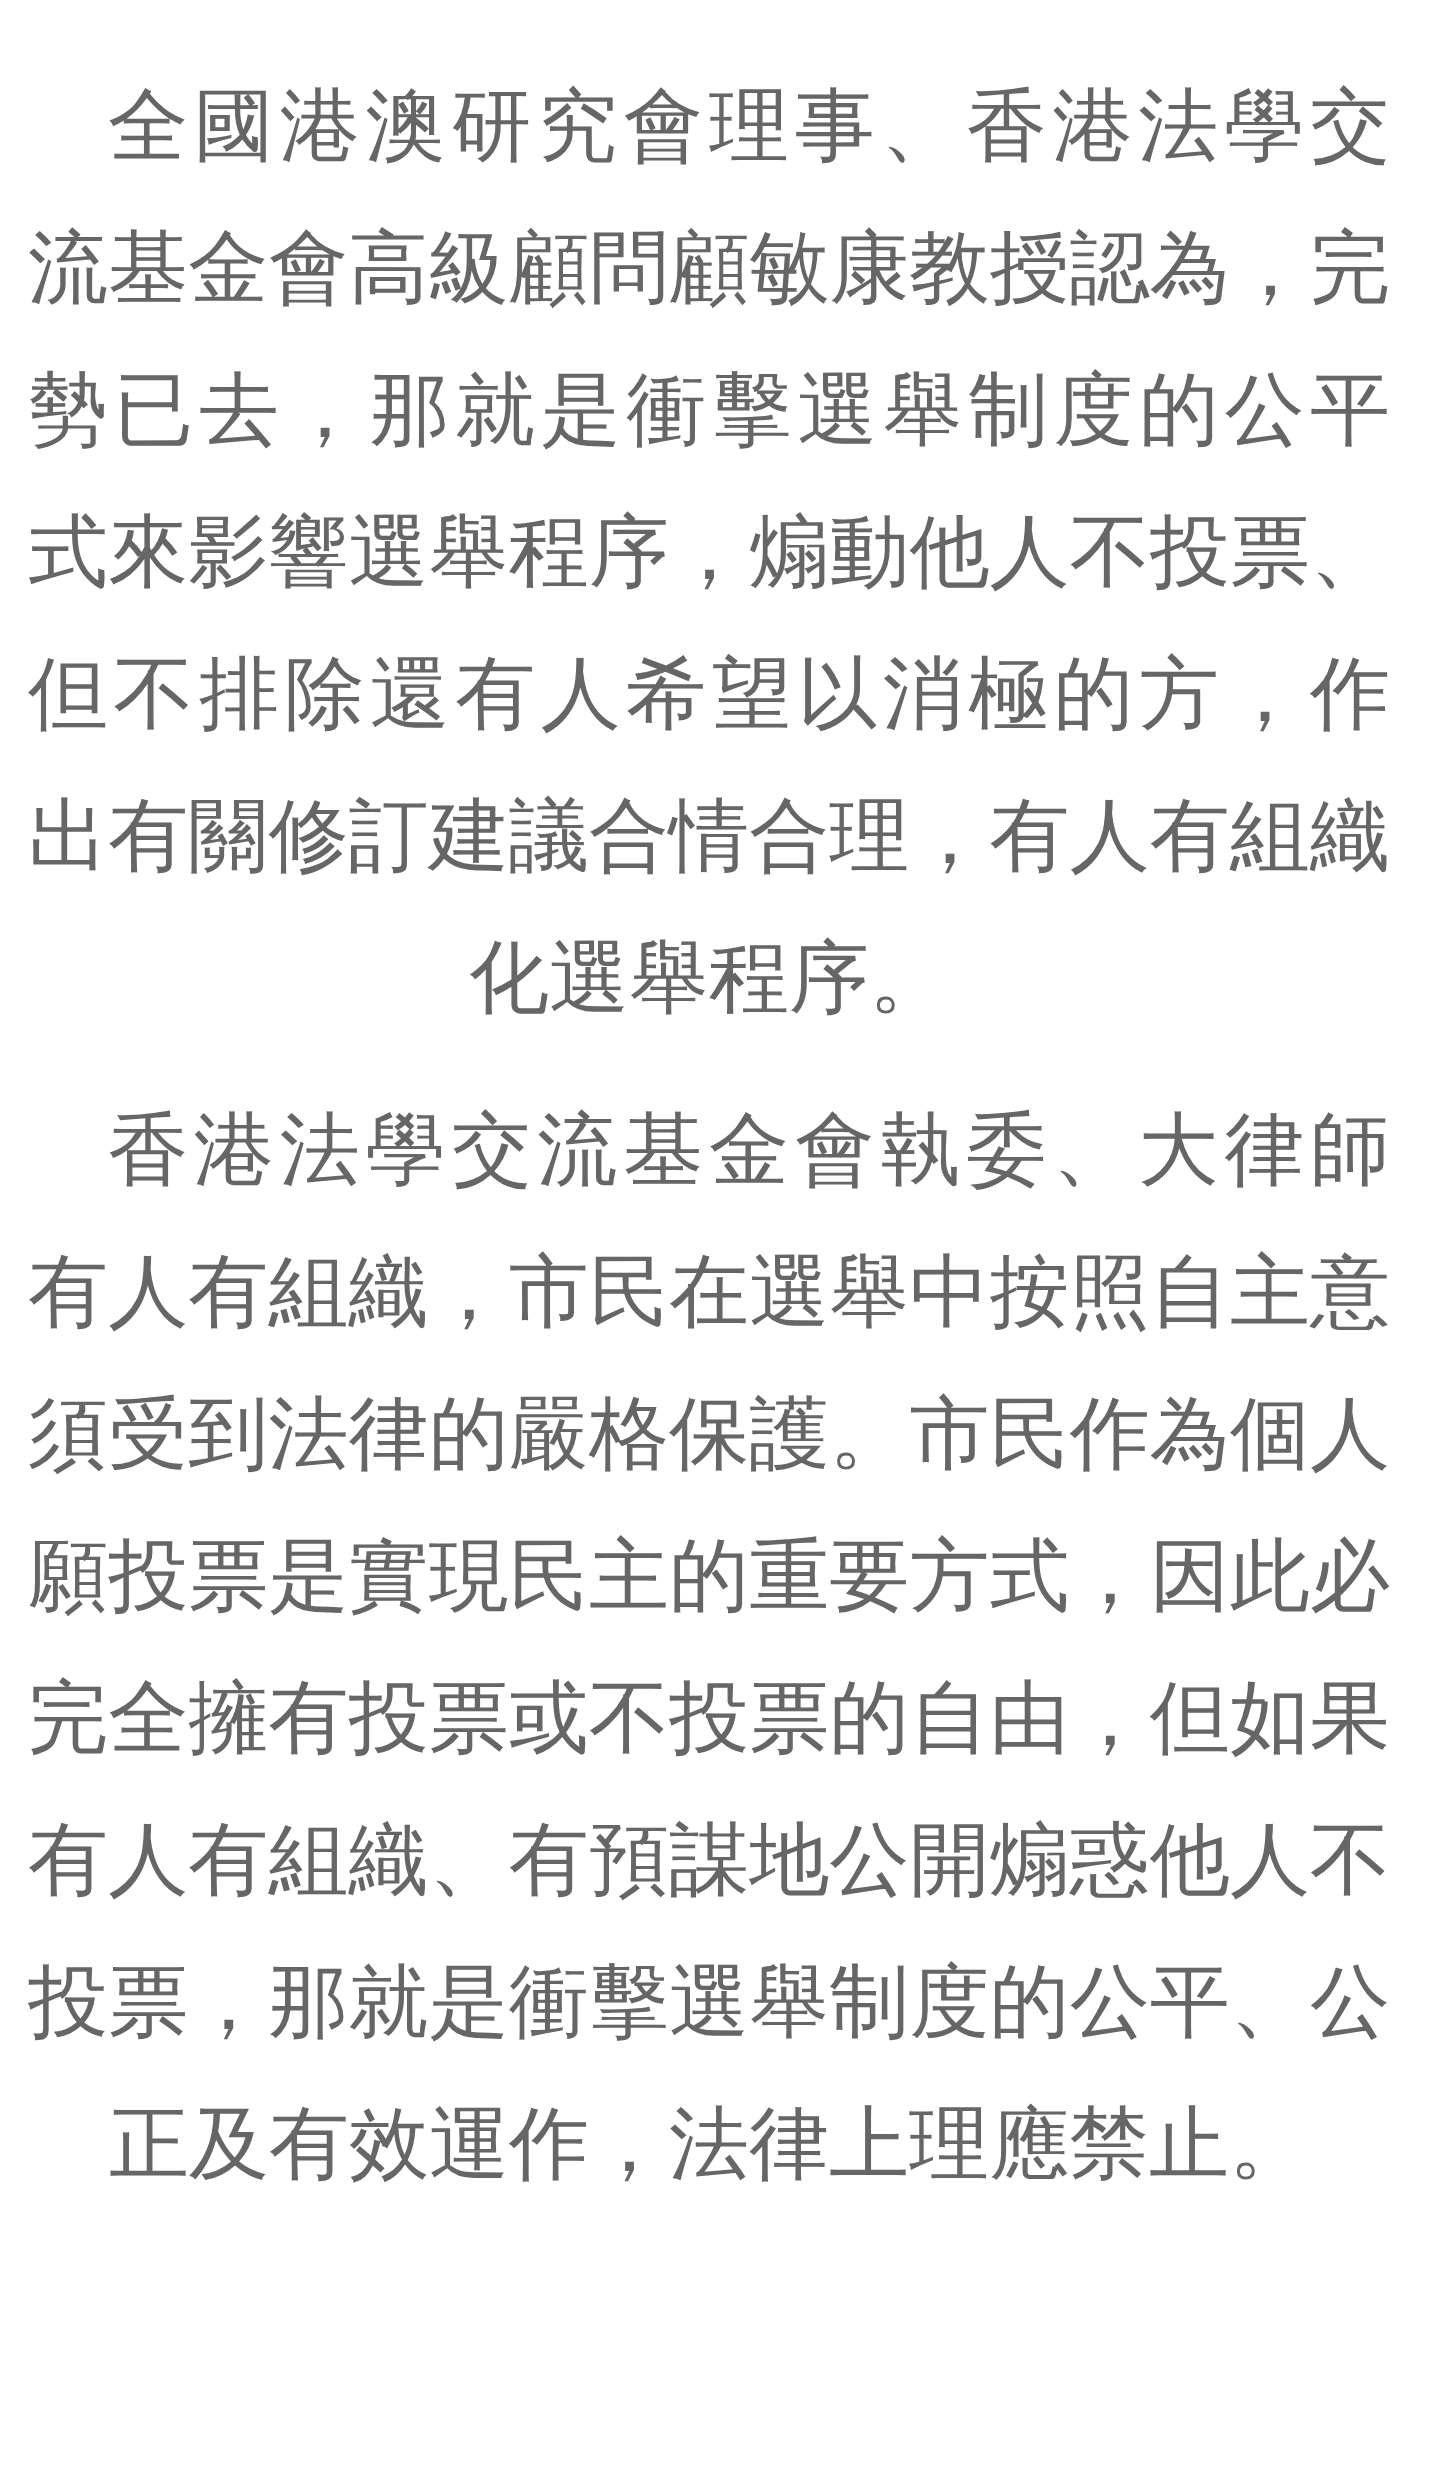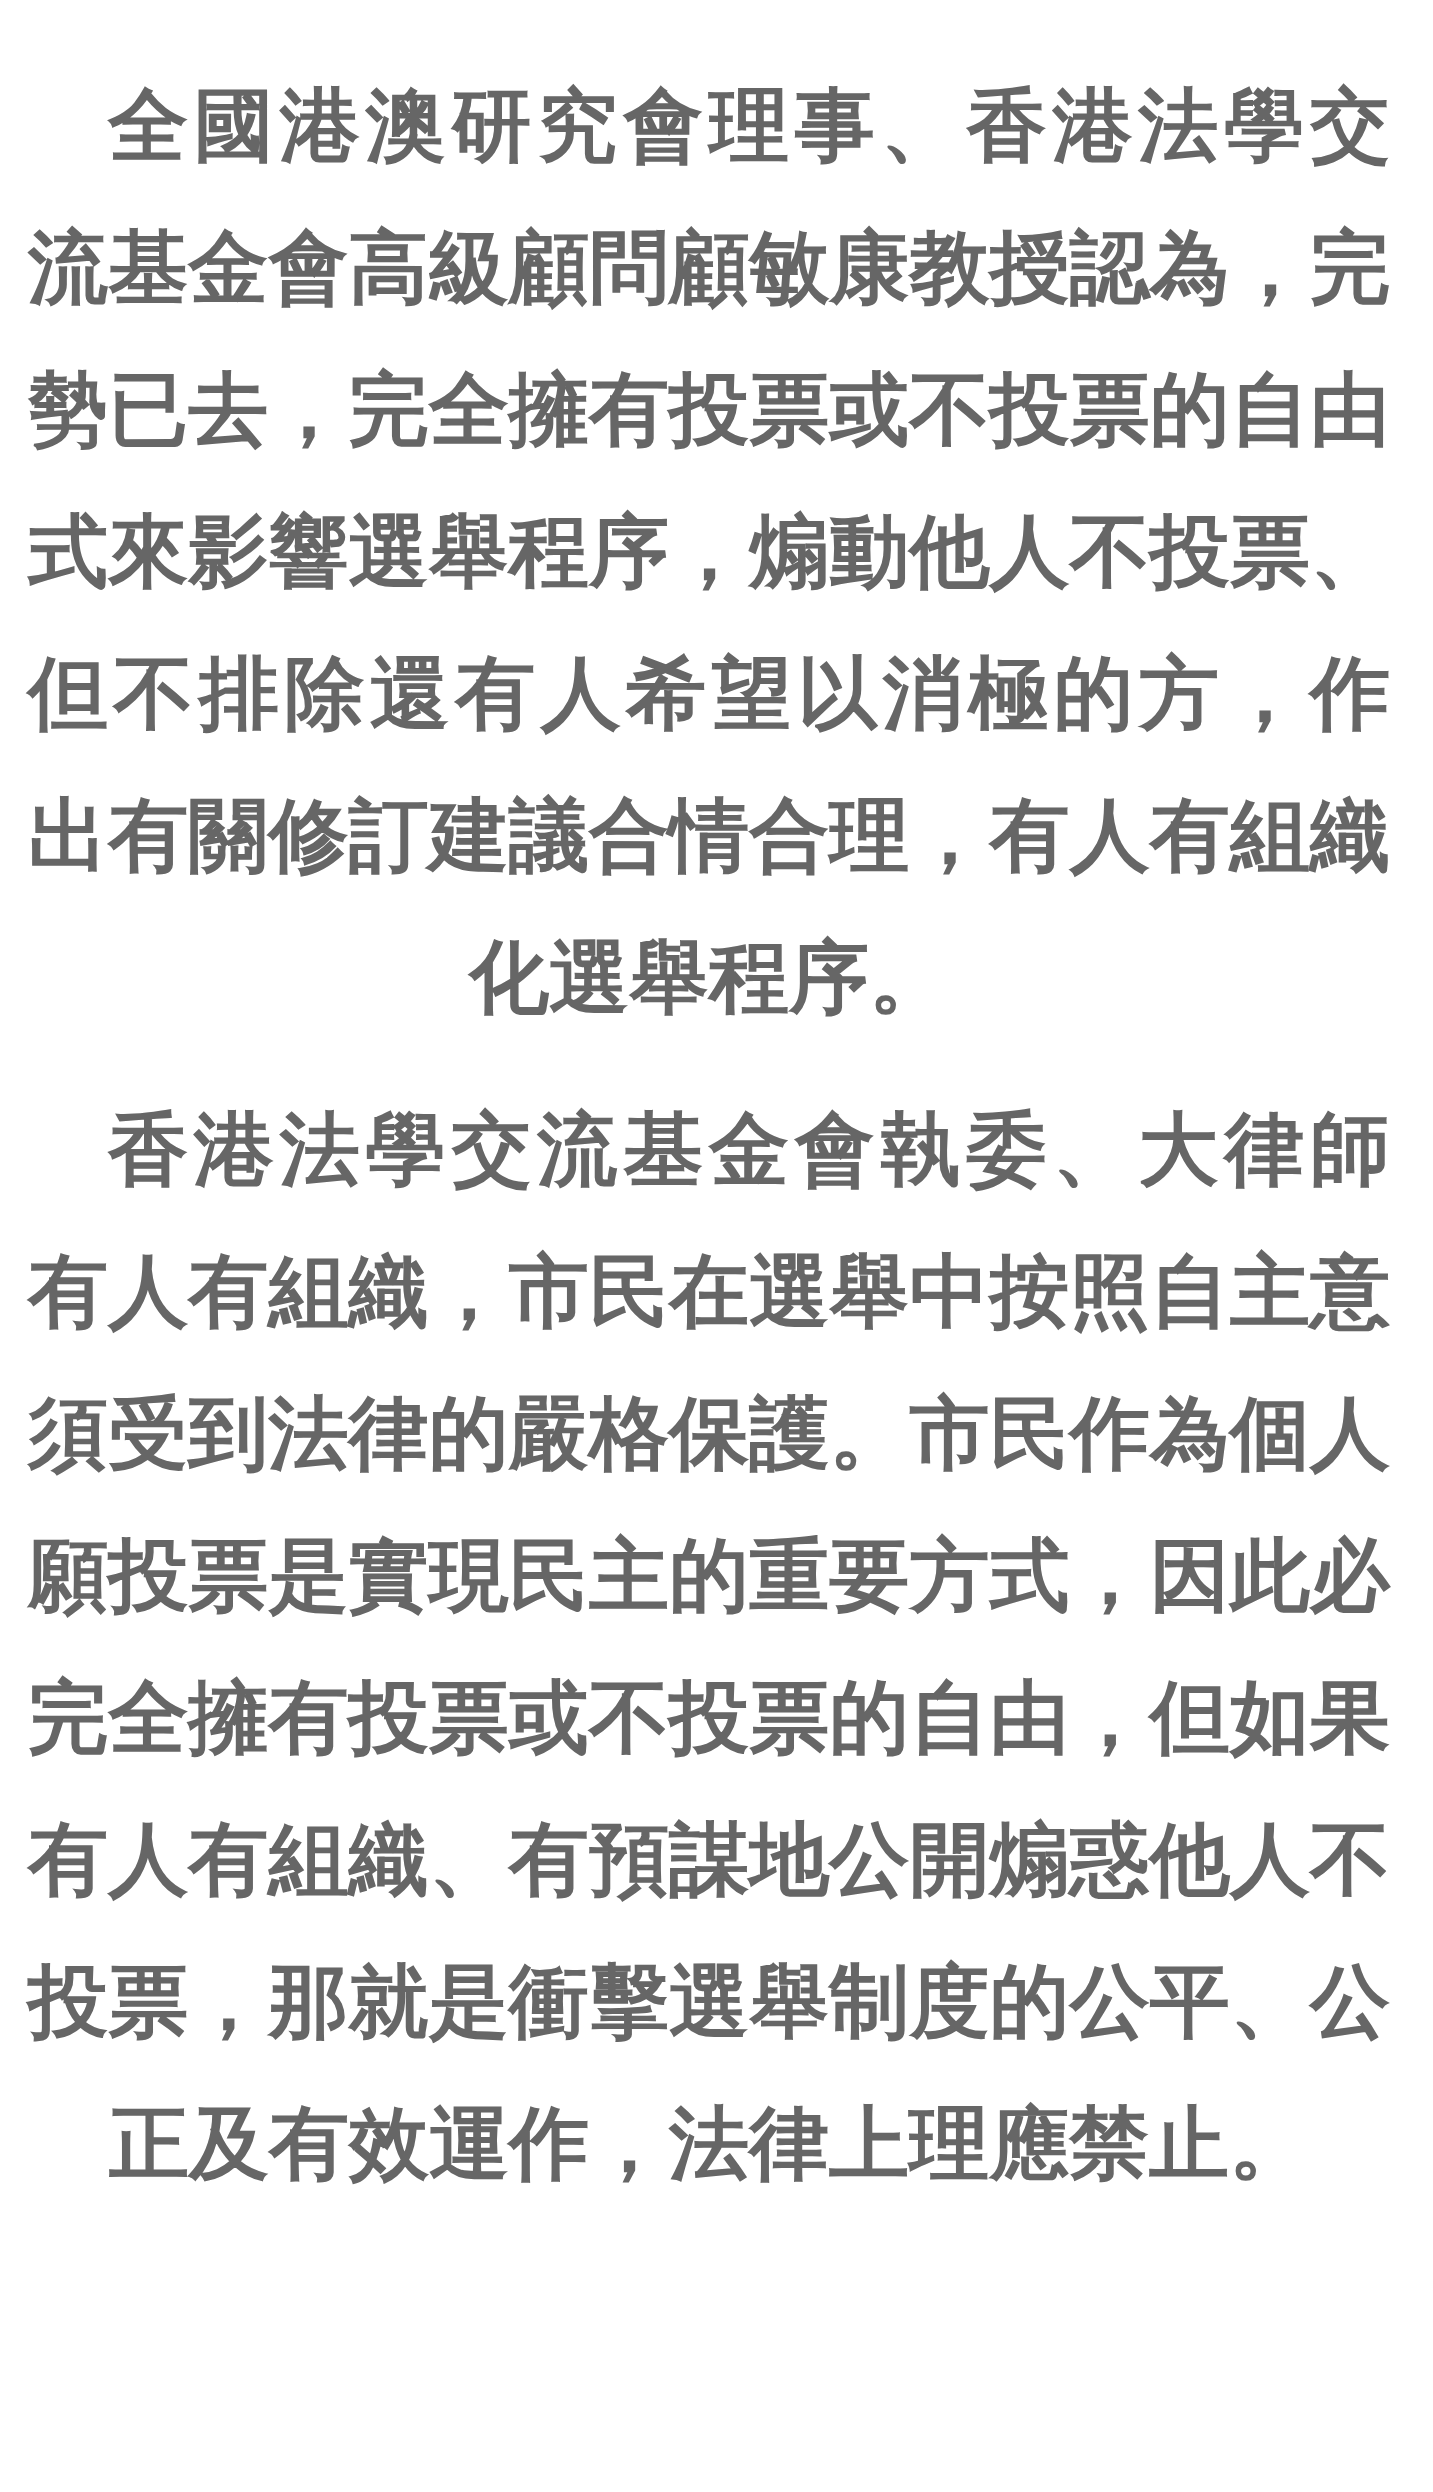--- a/index.html
+++ b/index.html
@@ -18,21 +18,20 @@
     width: 100%;
     padding: 55px 43px 0 28px;
     font-size: 80px;
     line-height: 142px;
     color: #666666;
     letter-spacing: 0;
   }
   .para {
     margin: 0;
     padding: 0;
-    font-weight: bold;
   }
   .para + .para {
     margin-top: 30px;
   }
   .line {
     display: block;
     text-align: justify;
     text-align-last: justify;
     white-space: normal;
   }
@@ -45,21 +44,21 @@
   }
 </style>
 </head>
 <body>
 
 <div class="article">
 
   <p class="para">
     <span class="line first">全國港澳研究會理事、香港法學交</span>
     <span class="line">流基金會高級顧問顧敏康教授認為，完</span>
-    <span class="line">勢已去，完全擁有投票或不投票的自由</span>
+    <span class="line">勢已去，那就是衝擊選舉制度的公平</span>
     <span class="line">式來影響選舉程序，煽動他人不投票、</span>
     <span class="line">但不排除還有人希望以消極的方，作</span>
     <span class="line">出有關修訂建議合情合理，有人有組織</span>
     <span class="line last">化選舉程序。</span>
   </p>
 
   <p class="para">
     <span class="line first">香港法學交流基金會執委、大律師</span>
     <span class="line">有人有組織，市民在選舉中按照自主意</span>
     <span class="line">須受到法律的嚴格保護。市民作為個人</span>

